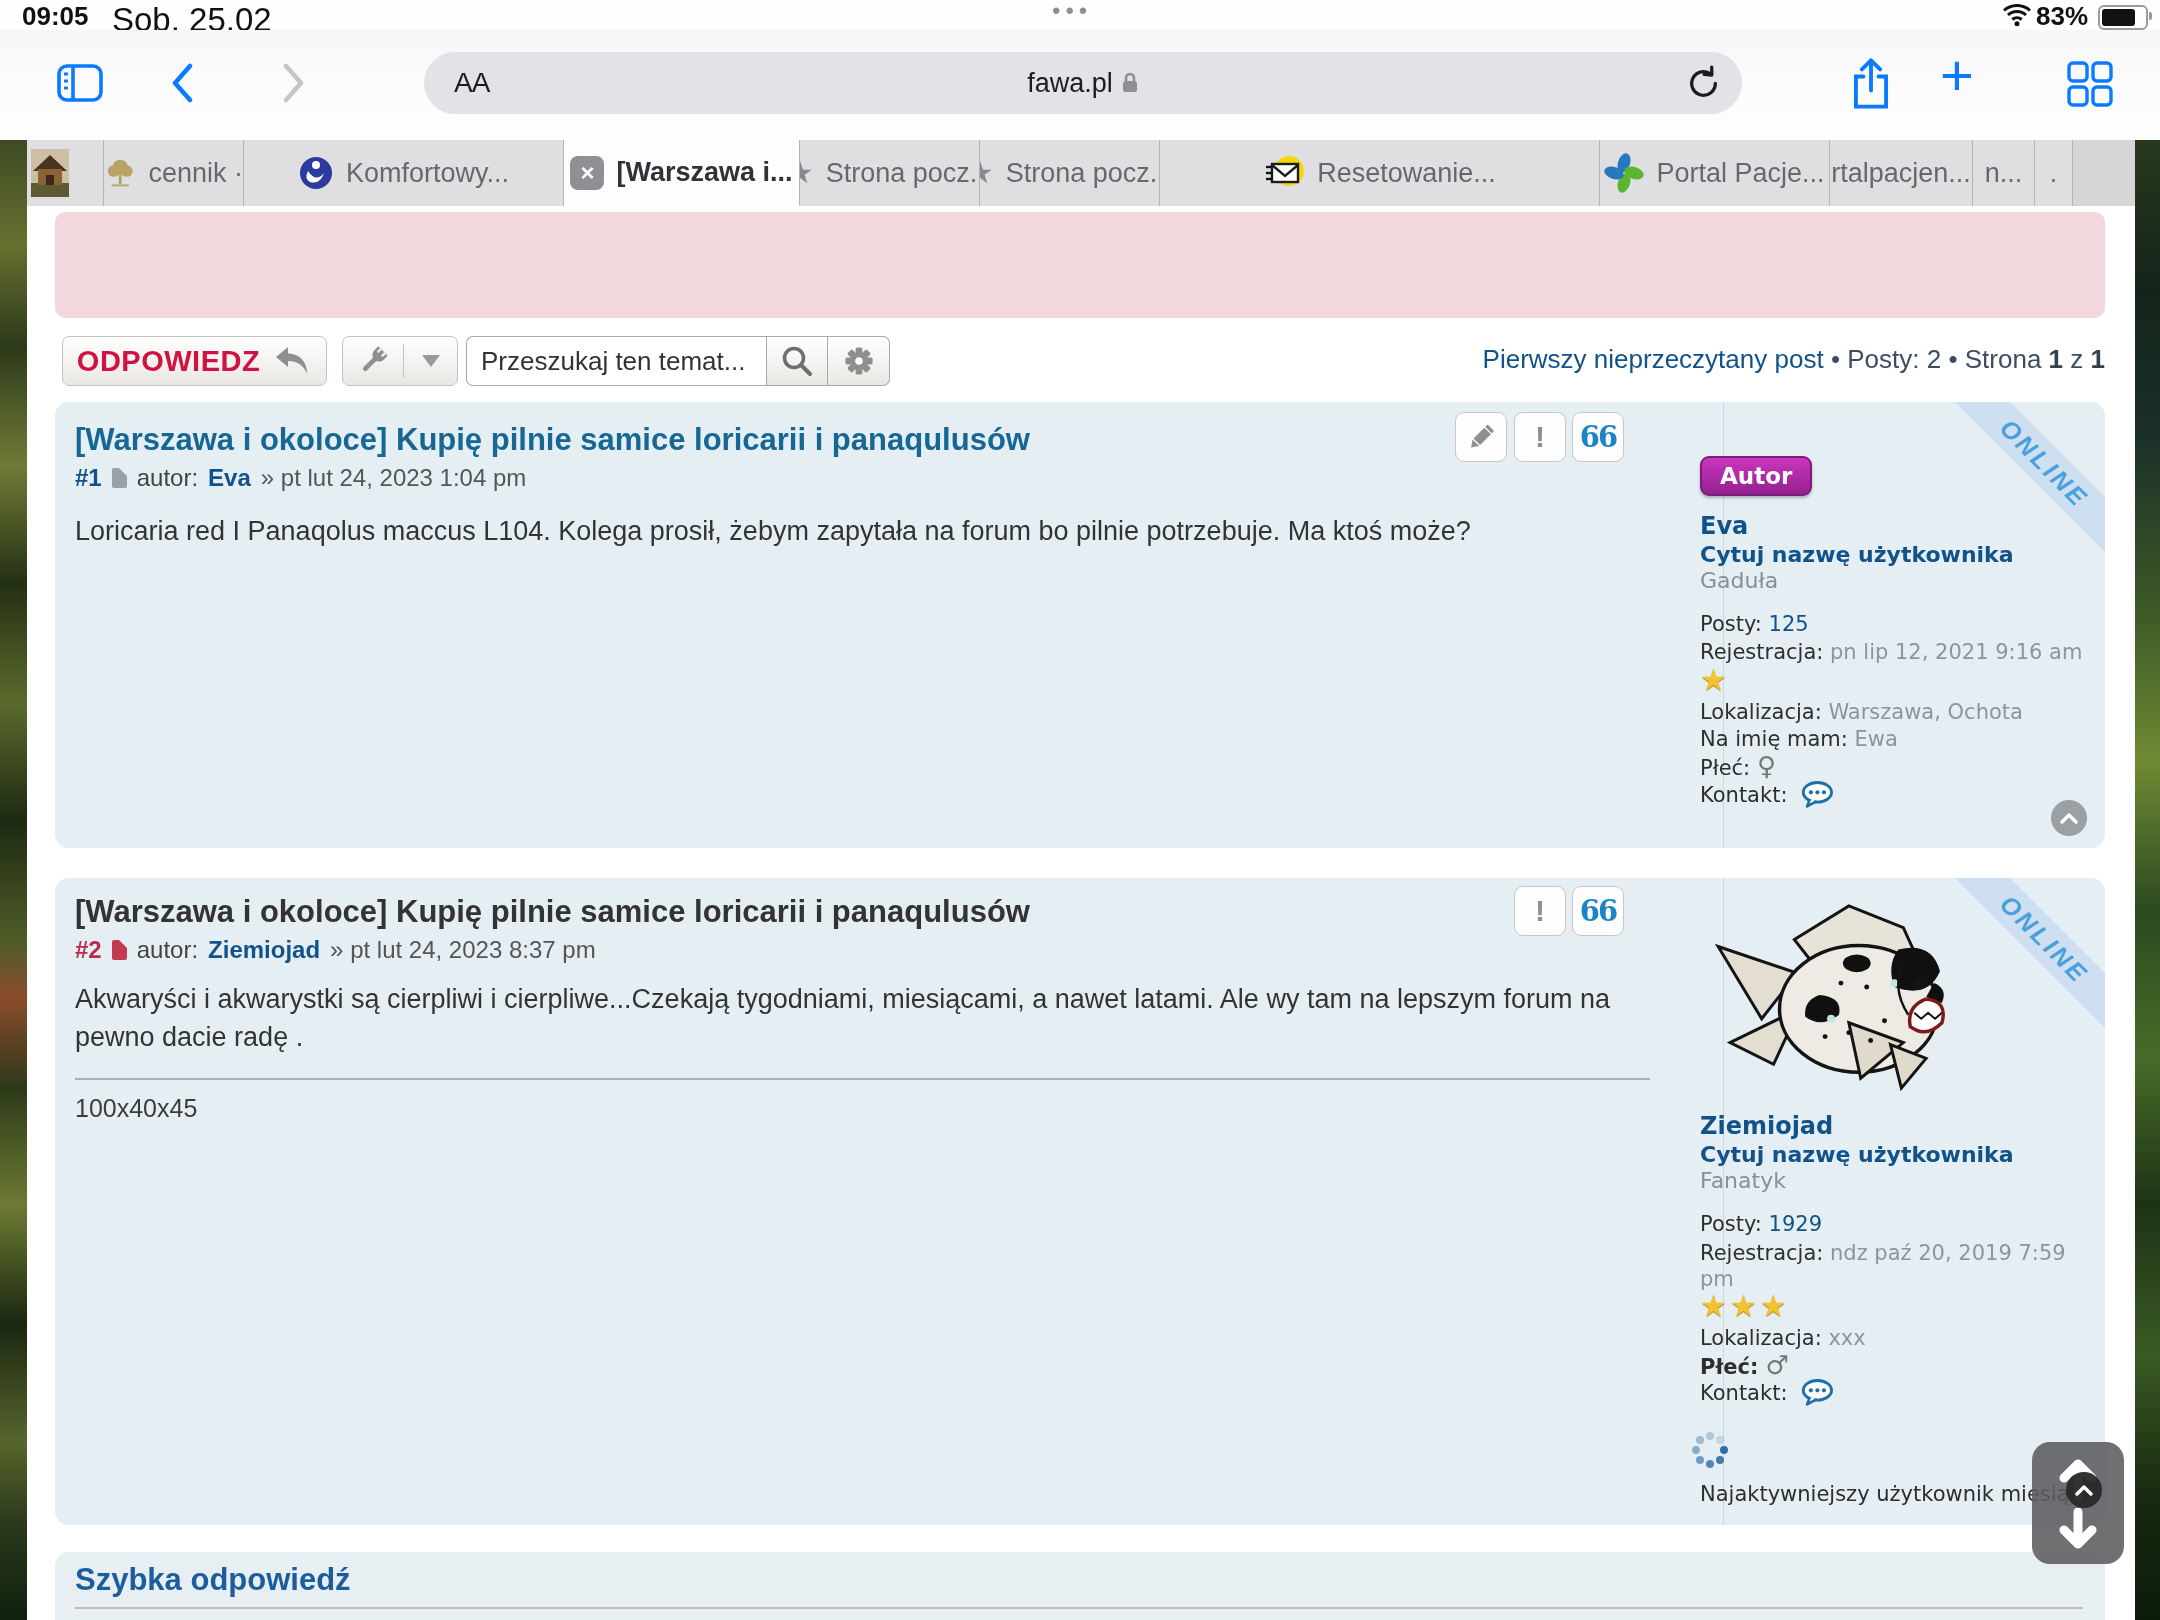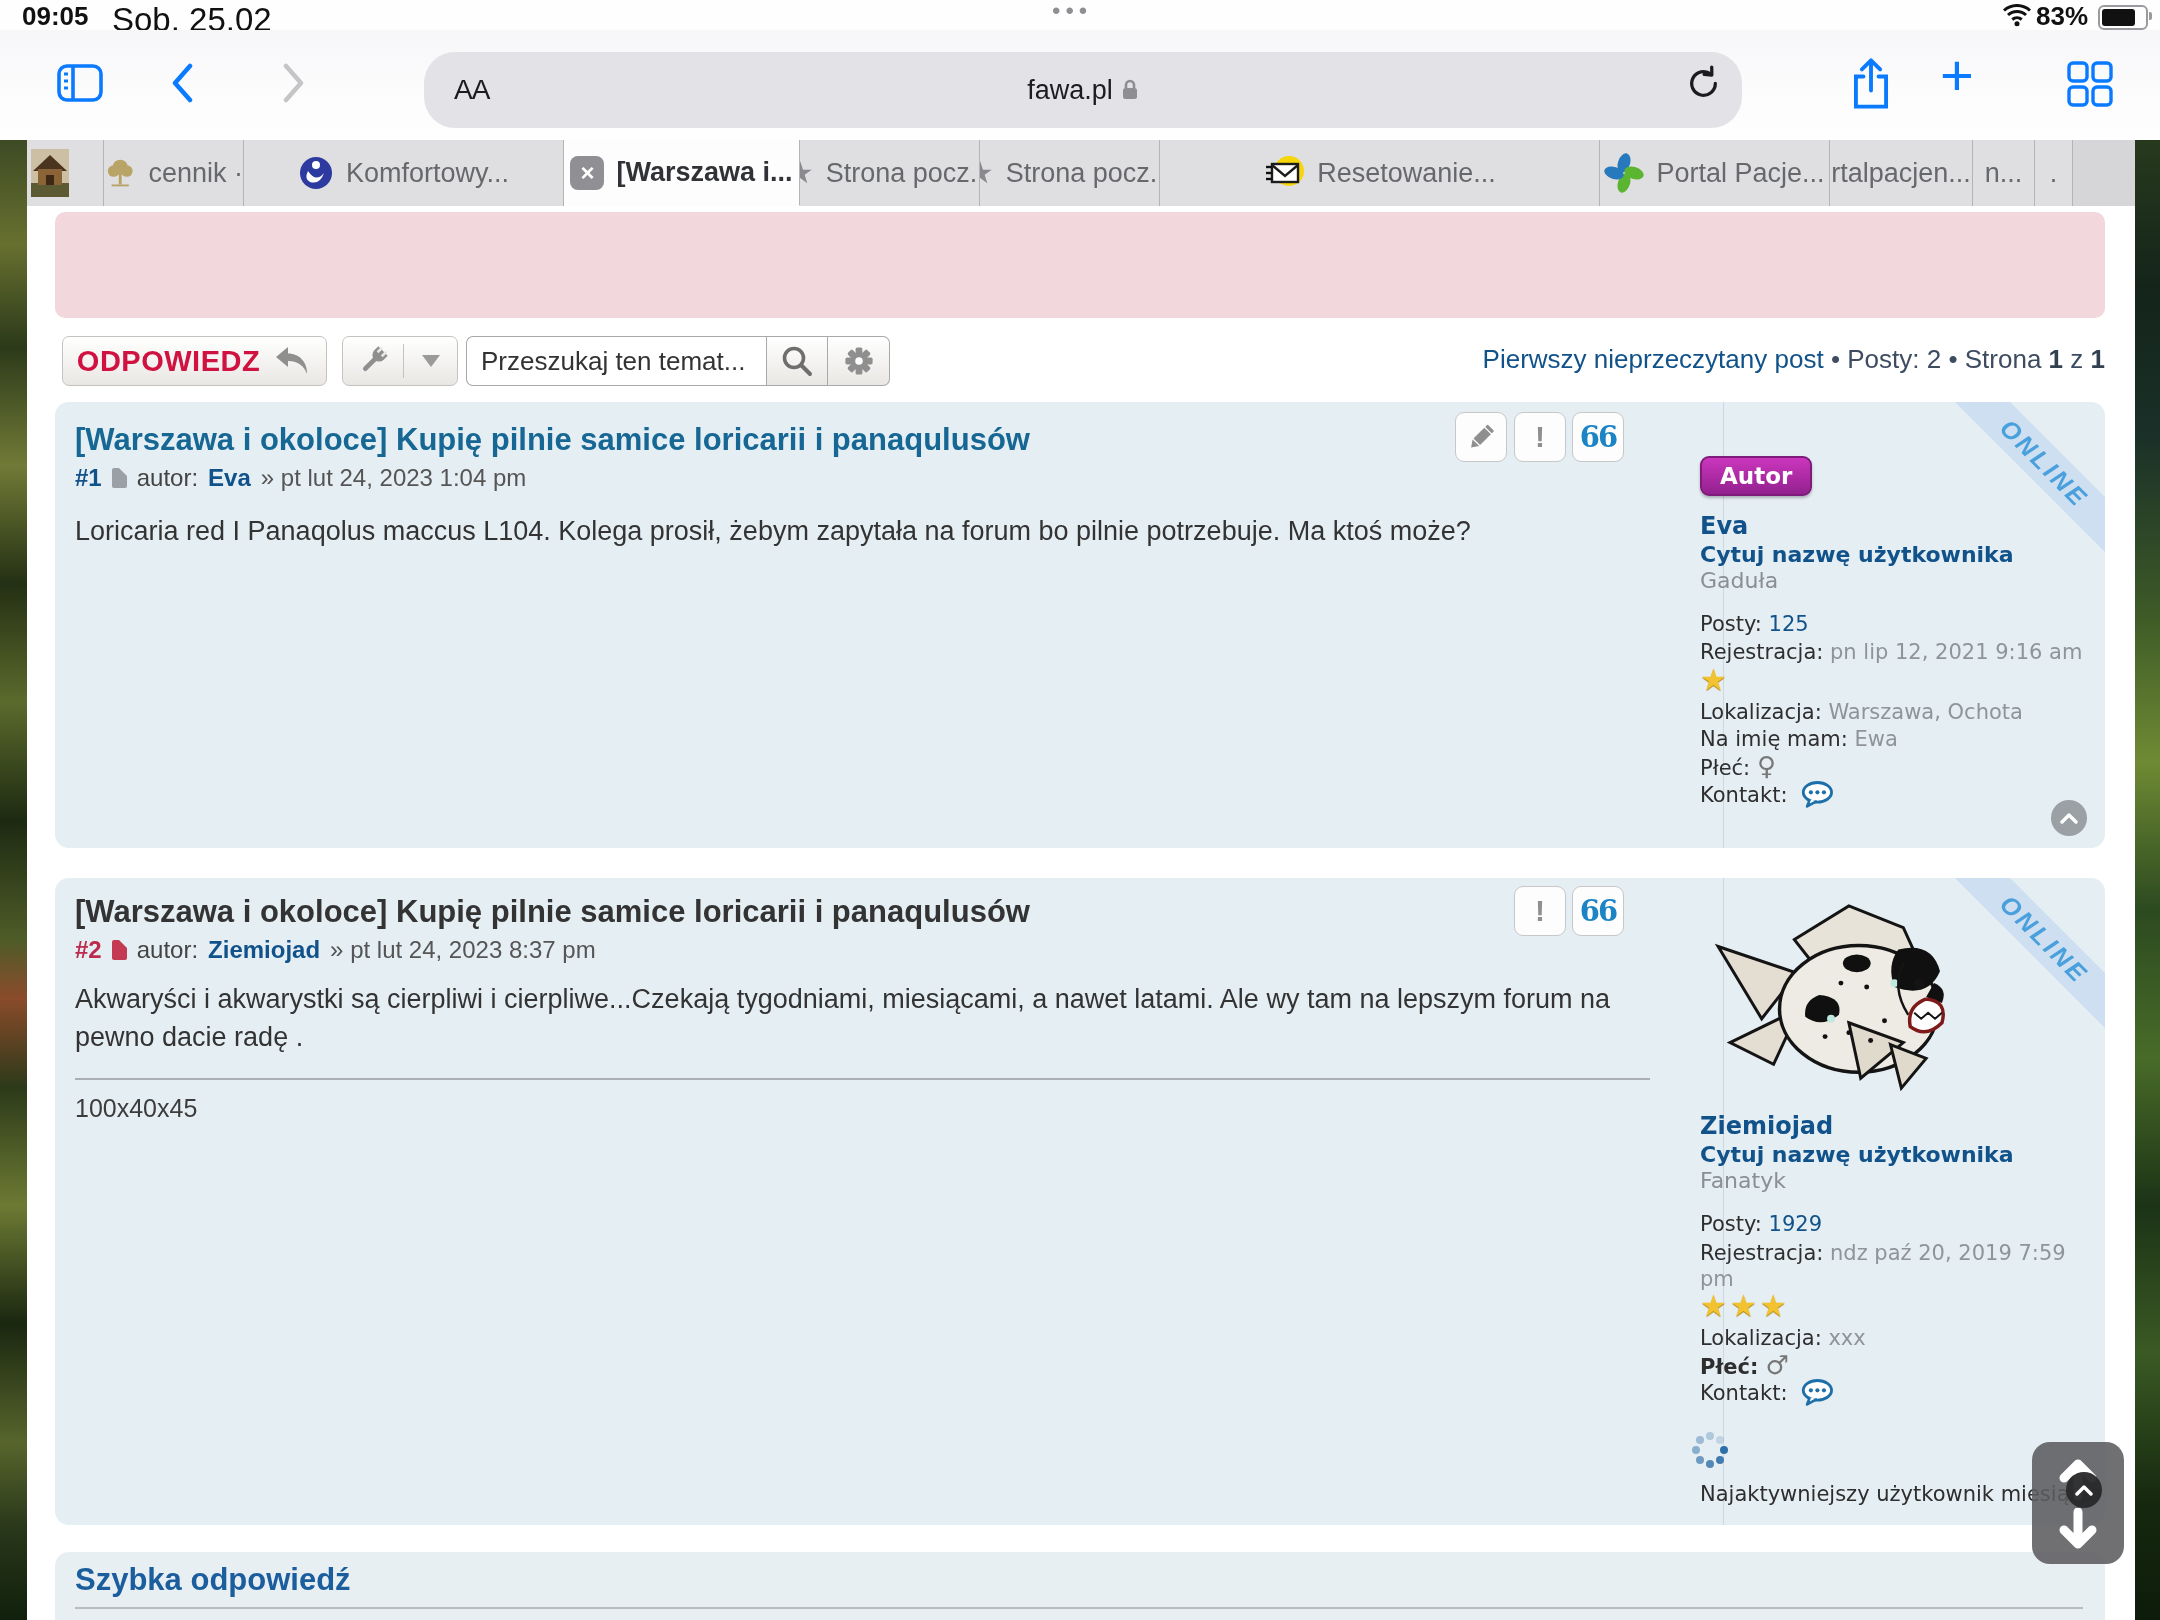--- a/index.html
+++ b/index.html
@@ -14,21 +14,21 @@
   .st-date{position:absolute;left:112px;top:1px;font-size:33px;font-weight:400;}
   .st-dots{position:absolute;left:1052px;top:-3px;font-size:24px;color:#8e8e93;letter-spacing:5px;}
   .st-pct{position:absolute;left:2036px;top:1px;font-size:26px;font-weight:600;}
   .batt{position:absolute;left:2098px;top:5px;width:46px;height:21px;border:2px solid #9b9b9f;border-radius:6px;}
   .batt .fill{position:absolute;left:2px;top:2px;bottom:2px;width:33px;background:#111;border-radius:3px;}
   .batt .nub{position:absolute;right:-6px;top:5px;width:3px;height:8px;background:#9b9b9f;border-radius:0 2px 2px 0;}
 
   
   .toolbar{position:absolute;left:0;top:30px;width:2160px;height:110px;
            background:linear-gradient(180deg,#f7f7f9 0%,#fcfcfd 60%,#fefefe 100%);}
-  .capsule{position:absolute;left:424px;top:22px;width:1318px;height:76px;background:#e3e3e7;
+  .capsule{position:absolute;left:424px;top:22px;width:1318px;height:62px;background:#e3e3e7;
            border-radius:31px;display:flex;align-items:center;justify-content:center;}
   .cap-aa{position:absolute;left:30px;font-size:28px;color:#1c1c1e;letter-spacing:-1px;}
   .cap-url{font-size:27px;color:#1c1c1e;display:flex;align-items:center;gap:8px;}
   .cap-reload{position:absolute;right:20px;top:13px;}
   .tb-ico{position:absolute;}
 
   
   .tabbar{position:absolute;left:8px;top:140px;right:0;height:66px;background:#dfdfe1;
           display:flex;border-bottom:5px solid #6d28d9;}
   .tab{height:66px;display:flex;align-items:center;justify-content:center;gap:12px;

